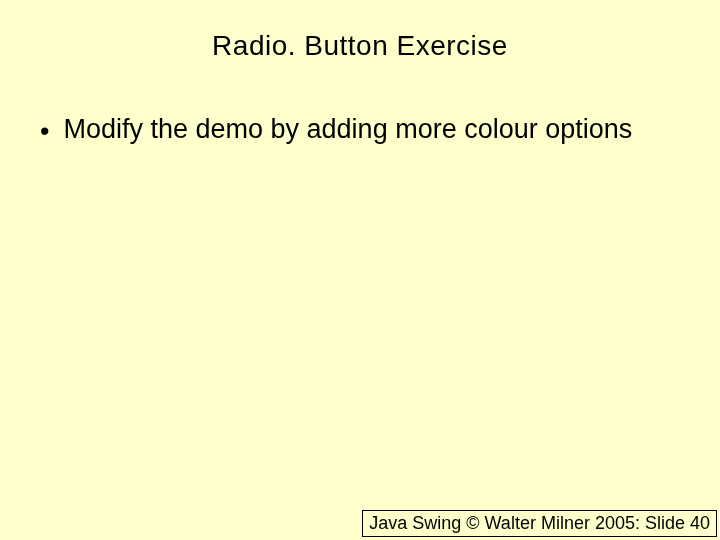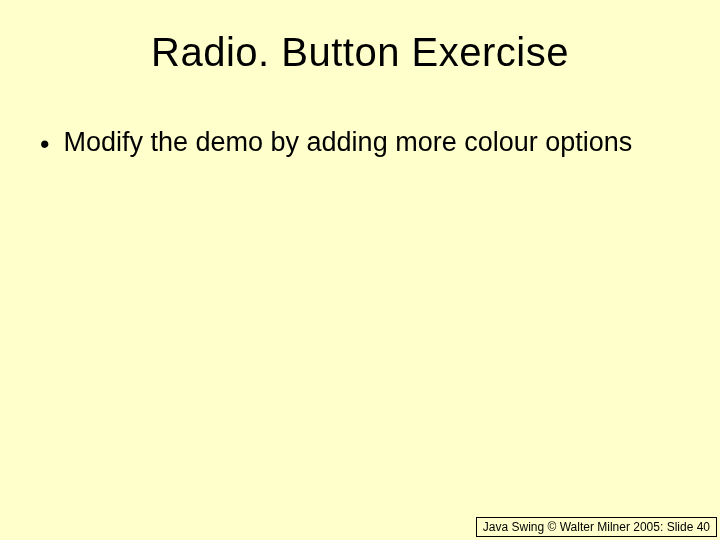--- a/index.html
+++ b/index.html
@@ -5,21 +5,21 @@
     * { margin: 0; padding: 0; box-sizing: border-box; }
     html, body { width: 720px; height: 540px; overflow: hidden; }
     body {
       background: #ffffcc;
       font-family: Arial, Helvetica, sans-serif;
       color: #000;
       position: relative;
     }
     .slide-title {
       text-align: center;
-      font-size: 40px;
+      font-size: 28px;
       font-weight: 400;
       padding-top: 30px;
       letter-spacing: 0.5px;
     }
     .body-area {
       padding: 50px 40px 0 40px;
     }
     .bullet-item {
       display: flex;
       align-items: flex-start;
@@ -34,21 +34,21 @@
     .bullet-text {
       flex: 1;
     }
     .footer-box {
       position: absolute;
       bottom: 3px;
       right: 3px;
       border: 1px solid #000;
       background: #ffffcc;
       padding: 2px 6px;
-      font-size: 12px;
+      font-size: 18px;
       white-space: nowrap;
     }
   </style>
 </head>
 <body>
 
 <h1 class="slide-title">Radio. Button Exercise</h1>
 
 <div class="body-area">
   <div class="bullet-item">

